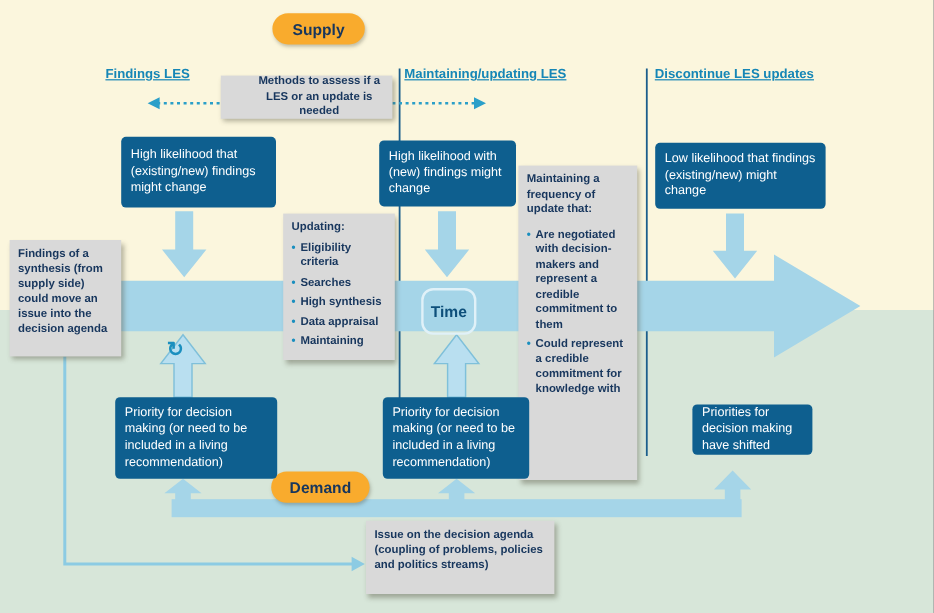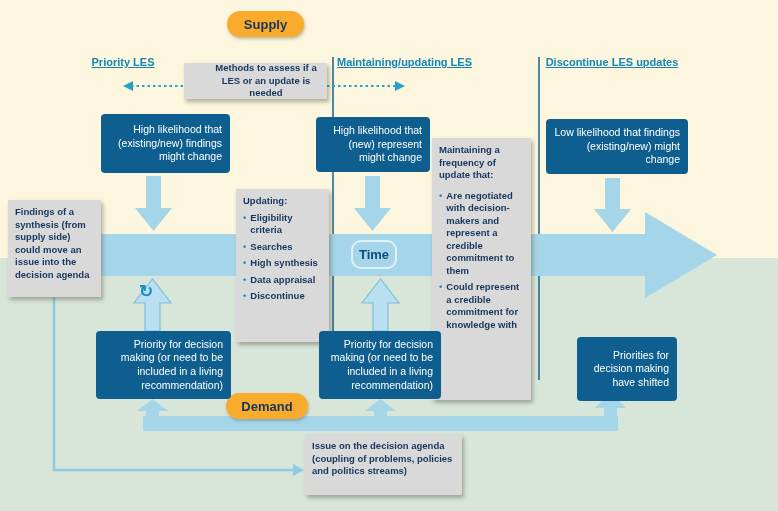--- a/index.html
+++ b/index.html
@@ -14,21 +14,21 @@
     position:absolute; background:#f9ab2d; color:#17365d; font-weight:bold; font-size:13px;
     display:flex; align-items:center; justify-content:center; border-radius:14px;
     box-shadow:1px 2px 3px rgba(90,90,70,.35);
   }
   .phase-header {
     position:absolute; color:#1586b6; font-weight:bold; font-size:11px;
     text-align:center; text-decoration:underline;
   }
   .darkbox {
     position:absolute; background:#0e5f8f; color:#ffffff; font-size:10.5px; line-height:1.3;
-    text-align:right; display:flex; align-items:center; justify-content:center;
+    text-align:left; display:flex; align-items:center; justify-content:center;
     padding:4px 8px; border-radius:4px;
   }
   .graybox {
     position:absolute; background:#d9d9d9; color:#17365d; font-weight:bold;
     font-size:9.5px; line-height:1.32; padding:6px 7px;
     box-shadow:2px 3px 4px rgba(90,90,70,.45);
   }
   .graybox.center { display:flex; align-items:center; justify-content:center; text-align:center;padding-left:28px; }
   .bullet-row { display:flex; gap:4px; margin-top:4px; }
   .bullet-dot { color:#1a8fbf; line-height:1.2; }
@@ -70,71 +70,71 @@
     <line x1="327" y1="86" x2="396" y2="86" stroke="#2a9fc9" stroke-width="2" stroke-dasharray="2.5,3"></line>
     <polygon points="395,81 405,86 395,91" fill="#2a9fc9"></polygon>
 
     <polyline points="54,297 54,470 294,470" fill="none" stroke="#8ccbe3" stroke-width="2.5"></polyline>
     <polygon points="293,464 304,470 293,476" fill="#8ccbe3"></polygon>
   </svg>
 
   <div class="pill" style="left:227px;top:11px;width:77px;height:26px">Supply</div>
   <div class="pill" style="left:226px;top:393px;width:82px;height:26px">Demand</div>
 
-  <div class="phase-header" style="left:68px;top:56px;width:110px">Priority LES</div>
+  <div class="phase-header" style="left:68px;top:56px;width:110px">Findings LES</div>
   <div class="phase-header" style="left:532px;top:56px;width:160px">Discontinue LES updates</div>
   <div class="phase-header" style="left:322px;top:56px;width:165px">Maintaining/updating LES</div>
 
   <div class="graybox center" style="left:184px;top:63px;width:143px;height:36px;font-size:9.5px">Methods to assess if a LES or an update is needed</div>
 
   <div class="darkbox" style="left:101px;top:114px;width:129px;height:59px">High likelihood that (existing/new) findings might change</div>
-  <div class="darkbox" style="left:316px;top:117px;width:114px;height:55px">High likelihood that (new) represent might change</div>
+  <div class="darkbox" style="left:316px;top:117px;width:114px;height:55px">High likelihood with (new) findings might change</div>
   <div class="darkbox" style="left:546px;top:119px;width:142px;height:55px">Low likelihood that findings (existing/new) might change</div>
 
   <div class="graybox" style="left:8px;top:200px;width:93px;height:97px">Findings of a synthesis (from supply side) could move an issue into the decision agenda</div>
 
-  <div class="graybox" style="left:236px;top:189px;width:93px;height:153px">
+  <div class="graybox" style="left:236px;top:178px;width:93px;height:122px">
     <div>Updating:</div>
     <div class="bullet-row">
       <span class="bullet-dot">•</span>
       <span>Eligibility criteria</span>
     </div>
     <div class="bullet-row">
       <span class="bullet-dot">•</span>
       <span>Searches</span>
     </div>
     <div class="bullet-row">
       <span class="bullet-dot">•</span>
       <span>High synthesis</span>
     </div>
     <div class="bullet-row">
       <span class="bullet-dot">•</span>
       <span>Data appraisal</span>
     </div>
     <div class="bullet-row">
       <span class="bullet-dot">•</span>
-      <span>Discontinue</span>
+      <span>Maintaining</span>
     </div>
   </div>
 
   <div class="graybox" style="left:432px;top:138px;width:99px;height:262px">
     <div>Maintaining a frequency of update that:</div>
     <div class="bullet-row" style="margin-top:8px">
       <span class="bullet-dot">•</span>
       <span>Are negotiated with decision-makers and represent a credible commitment to them</span>
     </div>
     <div class="bullet-row">
       <span class="bullet-dot">•</span>
       <span>Could represent a credible commitment for knowledge with</span>
     </div>
   </div>
 
-  <div class="time-box" style="left:351px;top:240px;width:46px;height:29px">Time</div>
+  <div class="time-box" style="left:351px;top:240px;width:46px;height:39px">Time</div>
 
   <div class="cycle" style="left:139px;top:283px">↻</div>
 
   <div class="darkbox" style="left:96px;top:331px;width:135px;height:68px">Priority for decision making (or need to be included in a living recommendation)</div>
   <div class="darkbox" style="left:319px;top:331px;width:122px;height:68px">Priority for decision making (or need to be included in a living recommendation)</div>
-  <div class="darkbox" style="left:577px;top:337px;width:100px;height:64px">Priorities for decision making have shifted</div>
+  <div class="darkbox" style="left:577px;top:337px;width:100px;height:42px">Priorities for decision making have shifted</div>
 
   <div class="graybox" style="left:305px;top:434px;width:157px;height:61px">Issue on the decision agenda (coupling of problems, policies and politics streams)</div>
 
 </div>
 
 </body></html>

